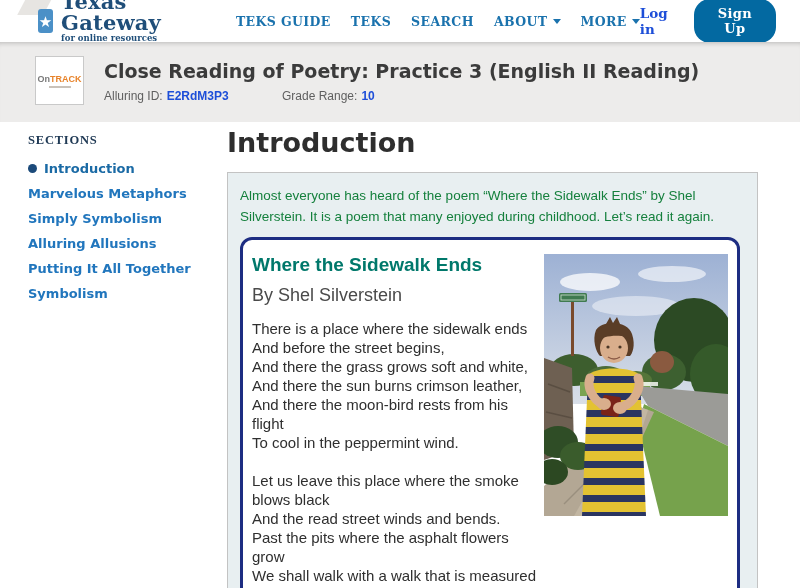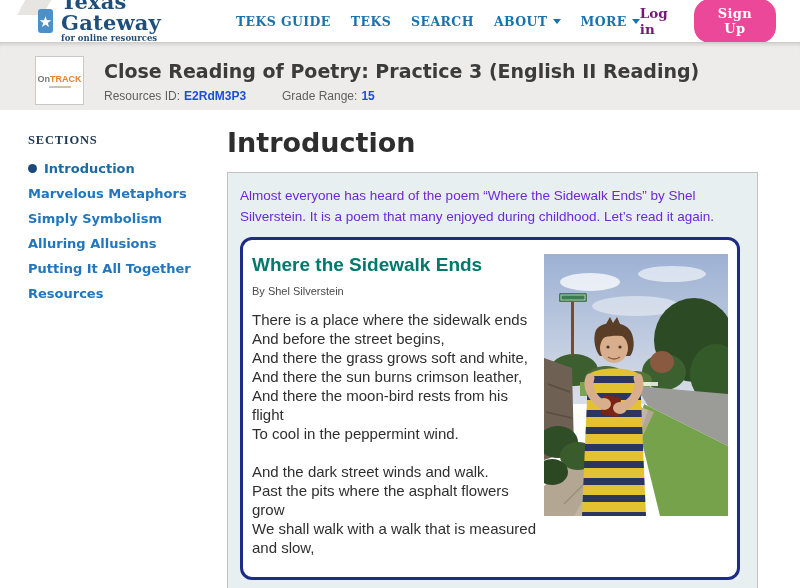--- a/index.html
+++ b/index.html
@@ -37,30 +37,30 @@
     font-family:"DejaVu Serif", serif; font-weight:bold; font-size:12.5px;
     color:#1a72ad; text-decoration:none; letter-spacing:0.4px; white-space:nowrap; cursor:pointer;
   }
   .caret {
     display:inline-block; width:0; height:0; margin-left:5px; vertical-align:2px;
     border-left:4px solid transparent; border-right:4px solid transparent;
     border-top:5px solid #1a72ad;
   }
   .nav-right { margin-left:auto; display:flex; align-items:center; gap:26px; }
   .login-link { font-family:"DejaVu Serif", serif; font-weight:bold; font-size:13.5px;
-    color:#701a75; text-decoration:none; cursor:pointer; }
+    color:#1d4ed8; text-decoration:none; cursor:pointer; }
   .signup-btn {
-    background:#ec4899; color:#fff; border:none; border-radius:16px;
+    background:#0369a1; color:#fff; border:none; border-radius:16px;
     font-family:"DejaVu Serif", serif; font-weight:bold; font-size:13px;
     padding:7px 24px; cursor:pointer; letter-spacing:0.4px;
   }
 
   
   .band {
-    position:absolute; left:0; top:42px; width:800px; height:68px;
+    position:absolute; left:0; top:42px; width:800px; height:80px;
     background:#edeceb; box-shadow:inset 0 5px 5px -4px rgba(0,0,0,0.22);
     display:flex; padding:14px 0 0 35px;
   }
   .thumb {
     width:49px; height:49px; background:#fff; border:1px solid #c9c9c9;
     display:flex; flex-direction:column; align-items:center; justify-content:center; flex:none;
   }
   .thumb-line { font-size:9px; font-weight:bold; line-height:10px; }
   .thumb-on { color:#7a7a7a; }
   .thumb-track { color:#e8832a; }
@@ -91,30 +91,30 @@
   
   .main { position:absolute; left:227px; top:118px; width:573px; }
   .page-h1 {
     font-family:"DejaVu Sans", sans-serif; font-weight:bold;
     font-size:27px; color:#2e2e2e; margin-top:9px; line-height:32px;
   }
   .intro-box {
     margin-top:13px; width:531px; background:#e8eff1; border:1px solid #c3c3c3;
     padding:13px 11px 40px 12px;
   }
-  .intro-text { font-size:13.5px; line-height:20.5px; color:#6d28d9; width:505px; }
+  .intro-text { font-size:13.5px; line-height:20.5px; color:#15803d; width:505px; }
   .poem-box {
     margin-top:10px; width:500px; min-height:330px;
     background:#fff; border:3px solid #1d2d82; border-radius:12px;
     padding:14px 9px 20px 9px; display:flex; gap:4px;
   }
   .poem-col { width:288px; flex:none; }
   .poem-title { font-family:"Liberation Sans", sans-serif; font-weight:bold;
     font-size:19px; color:#00786b; line-height:22px; }
-  .poem-byline { font-size:11px; color:#4a4a4a; margin-top:9px; }
+  .poem-byline { font-size:18px; color:#4a4a4a; margin-top:9px; }
   .stanza { margin-top:13px; }
   .stanza + .stanza { margin-top:19px; }
   .poem-line { font-size:15px; line-height:19px; color:#2f2f2f; }
   .fig-col { width:184px; flex:none; }
   .fig-img { display:block; width:184px; height:262px; }
   .fig-caption { margin-top:7px; font-size:10px; font-style:italic;
     color:#8a8a8a; line-height:13px; }
 </style>
 </head>
 <body>
@@ -144,22 +144,22 @@
   </div>
 
   <div class="band">
     <div class="thumb">
       <div class="thumb-line"><span class="thumb-on">On</span><span class="thumb-track">TRACK</span></div>
       <div class="thumb-rule"></div>
     </div>
     <div class="head-text">
       <div class="res-title">Close Reading of Poetry: Practice 3 (English II Reading)</div>
       <div class="meta-row">
-        <div class="meta-item first"><span>Resources ID:</span><span class="meta-val">E2RdM3P3</span></div>
-        <div class="meta-item"><span>Grade Range:</span><span class="meta-val">15</span></div>
+        <div class="meta-item first"><span>Alluring ID:</span><span class="meta-val">E2RdM3P3</span></div>
+        <div class="meta-item"><span>Grade Range:</span><span class="meta-val">10</span></div>
       </div>
     </div>
   </div>
 
   <div class="sidebar">
     <div class="sidebar-heading">SECTIONS</div>
     <ul class="sidebar-list">
       <li class="sidebar-item active">
           <span class="bullet"></span>
           <a>Introduction</a>
@@ -170,21 +170,21 @@
       <li class="sidebar-item">
           <a>Simply Symbolism</a>
         </li>
       <li class="sidebar-item">
           <a>Alluring Allusions</a>
         </li>
       <li class="sidebar-item">
           <a>Putting It All Together</a>
         </li>
       <li class="sidebar-item">
-          <a>Resources</a>
+          <a>Symbolism</a>
         </li>
     </ul>
   </div>
 
   <div class="main">
     <h1 class="page-h1">Introduction</h1>
 
     <div class="intro-box">
       <p class="intro-text">Almost everyone has heard of the poem “Where the Sidewalk Ends” by Shel Silverstein. It is a poem that many enjoyed during childhood. Let’s read it again.</p>
 
@@ -194,21 +194,22 @@
           <div class="poem-byline">By Shel Silverstein</div>
           <div class="stanza">
             <div class="poem-line">There is a place where the sidewalk ends</div>
             <div class="poem-line">And before the street begins,</div>
             <div class="poem-line">And there the grass grows soft and white,</div>
             <div class="poem-line">And there the sun burns crimson leather,</div>
             <div class="poem-line">And there the moon-bird rests from his flight</div>
             <div class="poem-line">To cool in the peppermint wind.</div>
           </div>
           <div class="stanza">
-            <div class="poem-line">And the dark street winds and walk.</div>
+            <div class="poem-line">Let us leave this place where the smoke blows black</div>
+            <div class="poem-line">And the read street winds and bends.</div>
             <div class="poem-line">Past the pits where the asphalt flowers grow</div>
             <div class="poem-line">We shall walk with a walk that is measured and slow,</div>
 
           </div>
         </div>
 
         <div class="fig-col">
           <svg class="fig-img" viewBox="0 0 184 262" preserveAspectRatio="none">
             <defs>
               <linearGradient id="sky" x1="0" y1="0" x2="0" y2="1">

